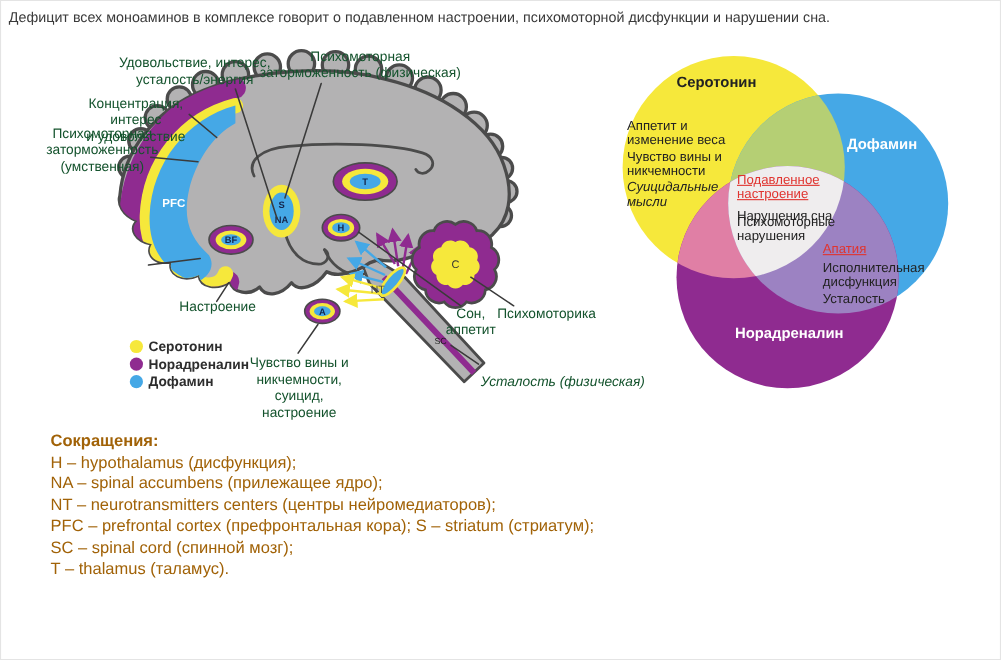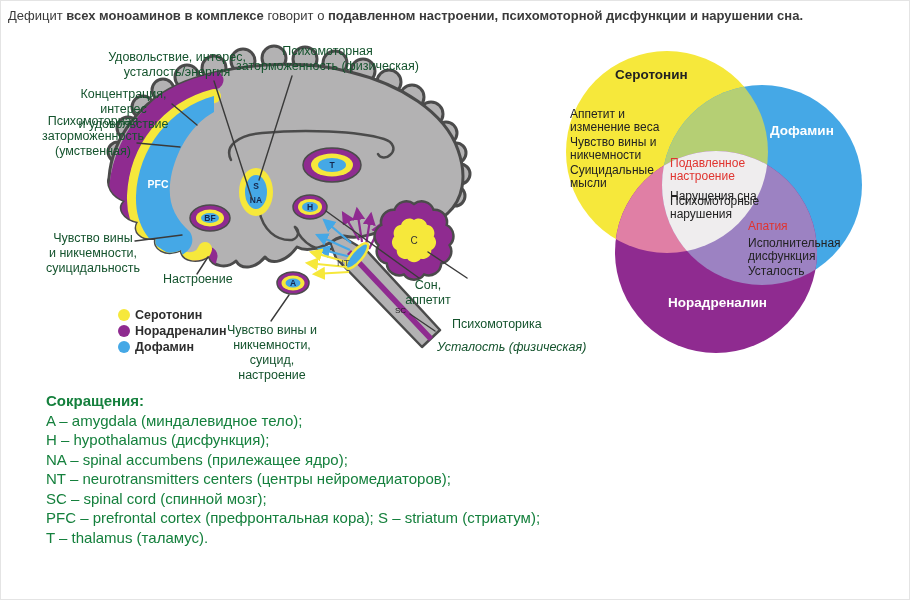--- a/index.html
+++ b/index.html
@@ -1,32 +1,32 @@
 <!DOCTYPE html>
 <html><head>
 <meta charset="utf-8">
 <style>
   html,body{margin:0;padding:0;}
   body{font-family:"Liberation Sans",sans-serif;background:#fff;}
   .canvas{position:relative;width:910px;height:600px;background:#fff;overflow:hidden;
           box-shadow:inset 0 0 0 1px #e4e4e4;}
   .hdr{position:absolute;left:8px;top:8px;width:880px;font-size:13px;color:#3a3a3a;line-height:16px;}
-  .hdr b{font-weight:700;}
+  .hdr b{font-weight:400;}
   svg.art{position:absolute;left:0;top:0;}
   .lbl{position:absolute;font-size:12.5px;line-height:15px;color:#14532d;white-space:pre-line;}
   .ctr{text-align:center;}
   .legend{position:absolute;left:118px;top:307px;}
   .legend .row{display:flex;align-items:center;height:16px;}
   .legend .dot{width:12px;height:12px;border-radius:50%;margin-right:5px;flex:0 0 auto;}
   .legend .txt{font-size:12.5px;font-weight:700;color:#2d2d2d;}
   .v-title{position:absolute;font-size:13.5px;font-weight:700;color:#222;white-space:pre-line;}
   .v-title.white{color:#fff;}
   .v-item{position:absolute;font-size:12px;line-height:13px;color:#222;white-space:pre-line;}
-  .v-item.red{color:#e0342f;}
-  .abbr{position:absolute;left:46px;top:391px;font-size:15px;color:#15803d;line-height:19.5px;}
+  .v-item.red{color:#e0342f;text-decoration:underline;}
+  .abbr{position:absolute;left:46px;top:391px;font-size:15px;color:#a16207;line-height:19.5px;}
   .abbr .t{font-weight:700;}
 </style>
 </head>
 <body>
 
 <div class="canvas">
 
   <div class="hdr"><span>Дефицит </span><b>всех моноаминов в комплексе</b><span> говорит о </span><b>подавленном настроении, психомоторной дисфункции и нарушении сна.</b></div>
 
   <svg class="art" width="910" height="600" viewBox="0 0 910 600">
@@ -205,31 +205,28 @@
 
   <div class="lbl ctr" style="left:103px;top:50px;width:148px;">Удовольствие, интерес,
 усталость/энергия</div>
   <div class="lbl ctr" style="left:235px;top:44px;width:185px;">Психомоторная
 заторможенность (физическая)</div>
   <div class="lbl ctr" style="left:61px;top:87px;width:125px;">Концентрация, интерес
 и удовольствие</div>
   <div class="lbl ctr" style="left:33px;top:114px;width:120px;">Психомоторная
 заторможенность
 (умственная)</div>
-  <div class="lbl ctr" style="left:33px;top:231px;width:120px;">Чувство вины
-и никчемности,
-суицидальность</div>
   <div class="lbl" style="left:163px;top:272px;">Настроение</div>
   <div class="lbl ctr" style="left:212px;top:323px;width:120px;">Чувство вины и
 никчемности,
 суицид,
 настроение</div>
   <div class="lbl ctr" style="left:398px;top:278px;width:60px;">Сон,
 аппетит</div>
-  <div class="lbl" style="left:452px;top:278px;margin-top:39px;">Психомоторика</div>
+  <div class="lbl" style="left:452px;top:278px;">Психомоторика</div>
   <div class="lbl" style="left:437px;top:340px;font-style:italic;">Усталость (физическая)</div>
 
   <div class="legend">
     <div class="row">
       <span class="dot" style="background:#f6e83b"></span>
       <span class="txt">Серотонин</span>
     </div>
     <div class="row">
       <span class="dot" style="background:#8f2b90"></span>
       <span class="txt">Норадреналин</span>
@@ -241,38 +238,37 @@
   </div>
 
   <div class="v-title" style="left:615px;top:67px;">Серотонин</div>
   <div class="v-title white" style="left:770px;top:123px;">Дофамин</div>
   <div class="v-title white ctr" style="left:655px;top:295px;width:125px;">Норадреналин</div>
 
   <div class="v-item" style="left:570px;top:108px;">Аппетит и
 изменение веса</div>
   <div class="v-item" style="left:570px;top:136px;">Чувство вины и
 никчемности</div>
-  <div class="v-item" style="left:570px;top:164px;">Суицидальные
+  <div class="v-item" style="left:570px;top:164px;font-style:italic;">Суицидальные
 мысли</div>
 
   <div class="v-item red" style="left:670px;top:157px;">Подавленное
 настроение</div>
   <div class="v-item" style="left:670px;top:190px;">Нарушения сна</div>
   <div class="v-item" style="left:670px;top:195px;">Психомоторные
 нарушения</div>
 
   <div class="v-item red" style="left:748px;top:220px;">Апатия</div>
   <div class="v-item" style="left:748px;top:237px;">Исполнительная
 дисфункция</div>
   <div class="v-item" style="left:748px;top:265px;">Усталость</div>
 
   <div class="abbr">
     <div class="t">Сокращения:</div>
-    <div>A – amygdala (миндалевидное тело);</div>
     <div>H – hypothalamus (дисфункция);</div>
     <div>NA – spinal accumbens (прилежащее ядро);</div>
     <div>NT – neurotransmitters centers (центры нейромедиаторов);</div>
+    <div>PFC – prefrontal cortex (префронтальная кора); S – striatum (стриатум);</div>
     <div>SC – spinal cord (спинной мозг);</div>
-    <div>PFC – prefrontal cortex (префронтальная кора); S – striatum (стриатум);</div>
     <div>T – thalamus (таламус).</div>
   </div>
 
 </div>
 
 </body></html>

